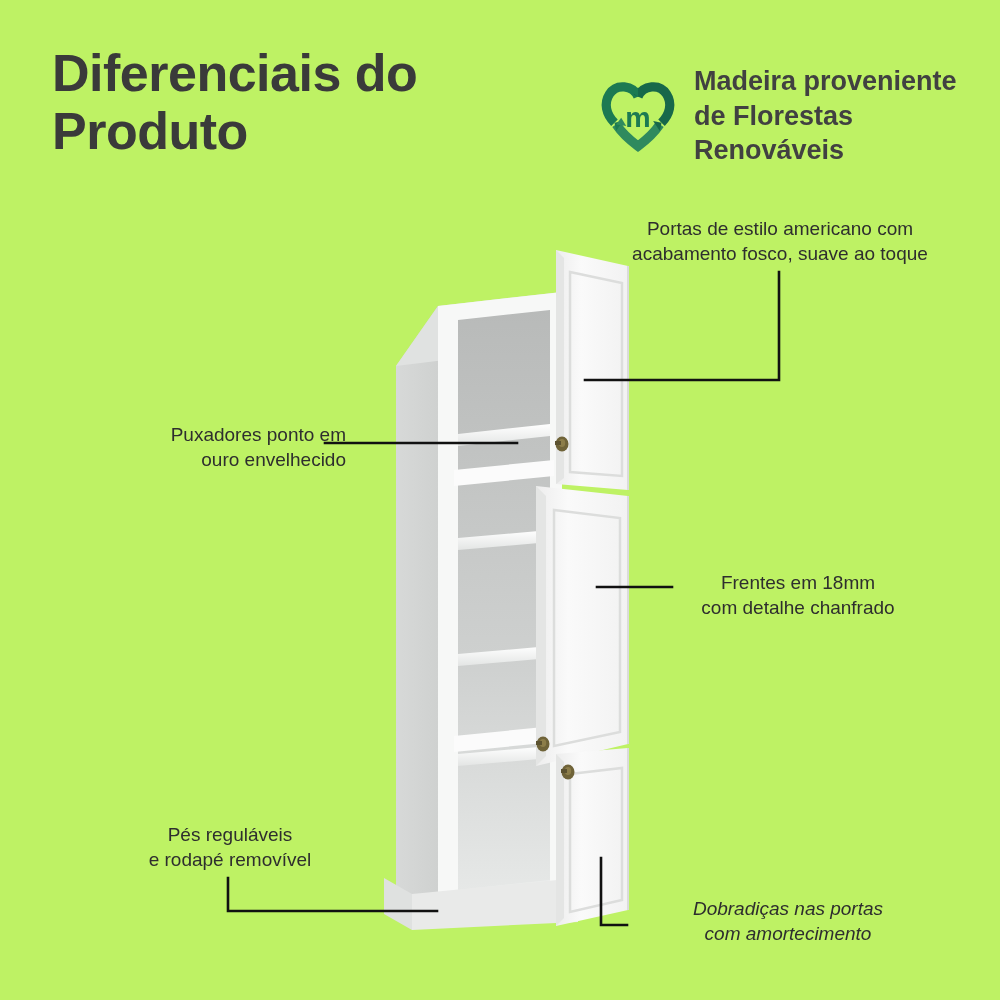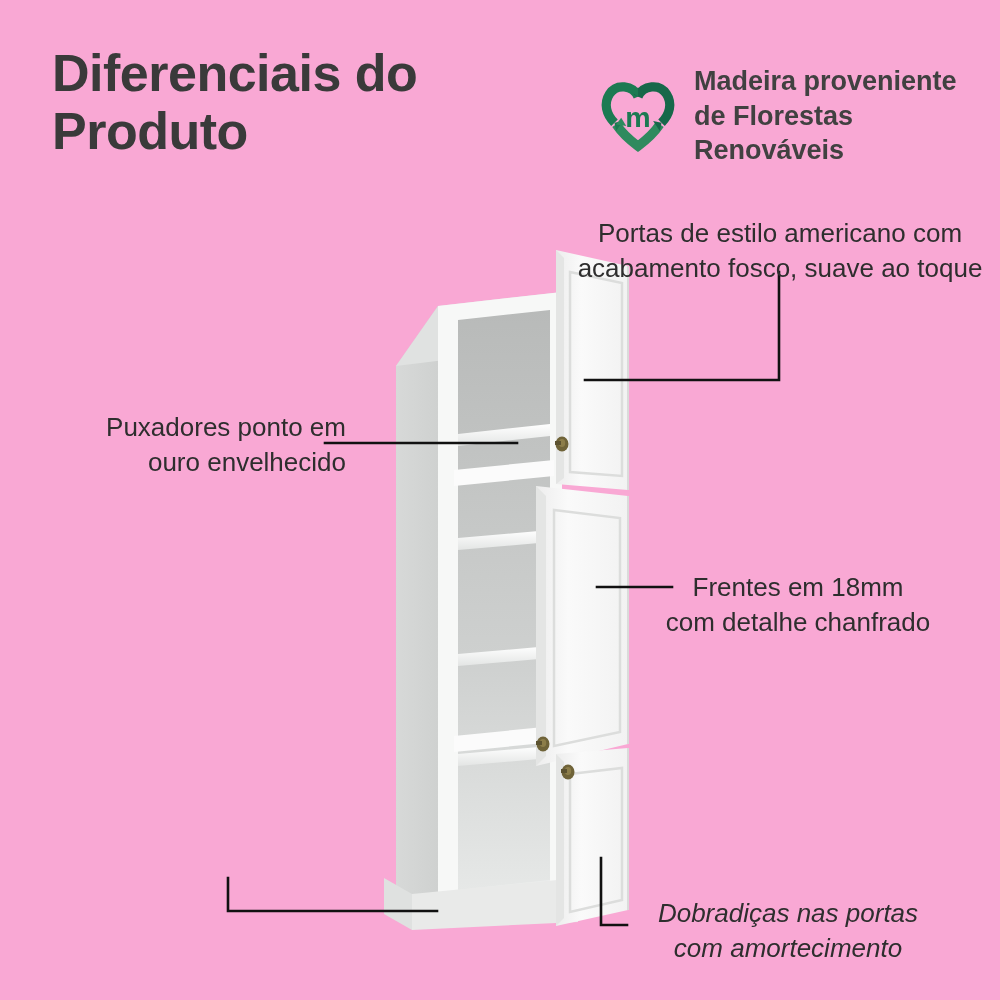--- a/index.html
+++ b/index.html
@@ -5,21 +5,21 @@
   * { margin:0; padding:0; box-sizing:border-box; }
   html, body {
     width:1000px; height:1000px;
     background:#ffffff;
     font-family:"Liberation Sans", sans-serif;
     overflow:hidden;
   }
   #page {
     position:relative;
     width:1000px; height:1000px;
-    background:#f9a8d4;
+    background:#bef264;
   }
 
   
   #page-title {
     position:absolute;
     left:52px; top:44px;
     width:520px;
     font-size:52px;
     font-weight:bold;
     line-height:1.12;
@@ -40,27 +40,27 @@
     font-size:27px;
     font-weight:bold;
     line-height:1.28;
     color:#414141;
     white-space:pre-line;
   }
 
   
   .callout {
     position:absolute;
-    font-size:26px;
+    font-size:19px;
     line-height:1.34;
     color:#2e2e2e;
     white-space:pre-line;
   }
   .callout.c-center { text-align:center; }
-  .callout.c-right  { text-align:right; }
+  .callout.c-right  { text-align:right;margin-top:12px; }
 
   #callout-doors     { left:570px; top:216px; width:420px; }
   #callout-handles   { left:96px;  top:410px; width:250px; }
   #callout-fronts    { left:648px; top:570px; width:300px; }
   #callout-feet      { left:110px; top:822px; width:240px; }
   #callout-hinges    { left:618px; top:896px; width:340px;font-style:italic; }
 
   
   #leaders {
     position:absolute; left:0; top:0;
@@ -214,17 +214,19 @@
 
   <div id="callout-doors" class="callout c-center">Portas de estilo americano com
 acabamento fosco, suave ao toque</div>
 
   <div id="callout-handles" class="callout c-right">Puxadores ponto em
 ouro envelhecido</div>
 
   <div id="callout-fronts" class="callout c-center">Frentes em 18mm
 com detalhe chanfrado</div>
 
+  <div id="callout-feet" class="callout c-center">Pés reguláveis
+e rodapé removível</div>
 
   <div id="callout-hinges" class="callout c-center">Dobradiças nas portas
 com amortecimento</div>
 
 </div>
 
 </body></html>

